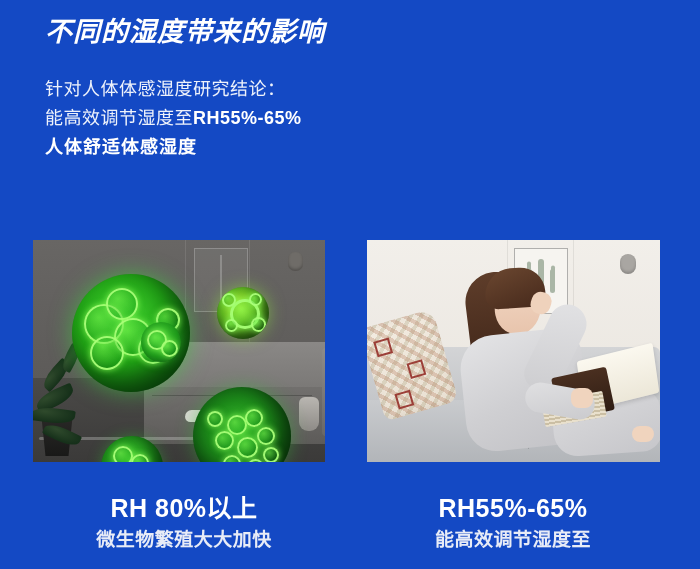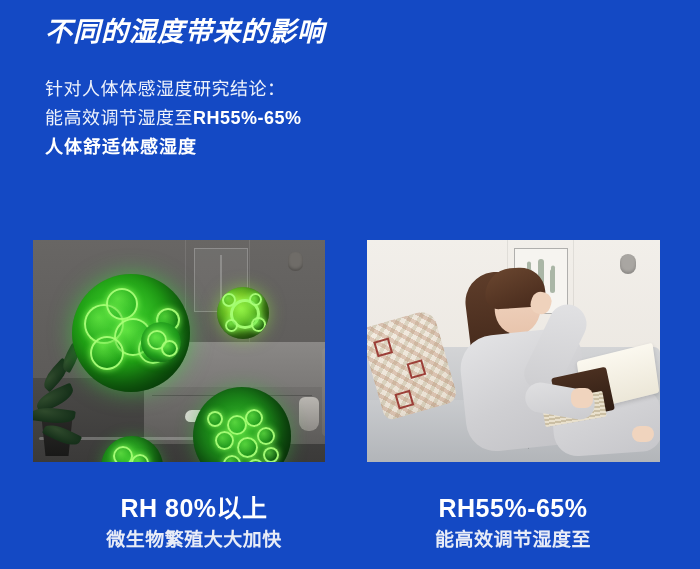--- a/index.html
+++ b/index.html
@@ -362,21 +362,21 @@
     top: 492px;
     width: 700px;
     height: 77px;
   }
   .caption-col {
     position: absolute;
     top: 0;
     width: 292px;
     text-align: center;
   }
-  .caption-col.left  { left: 48px; }
+  .caption-col.left  { left: 38px; }
   .caption-col.right { left: 367px; }
   .caption-head {
     display: block;
     margin: 0;
     font-size: 25px;
     line-height: 32px;
     font-weight: bold;
     color: #ffffff;
     letter-spacing: 0.5px;
   }

